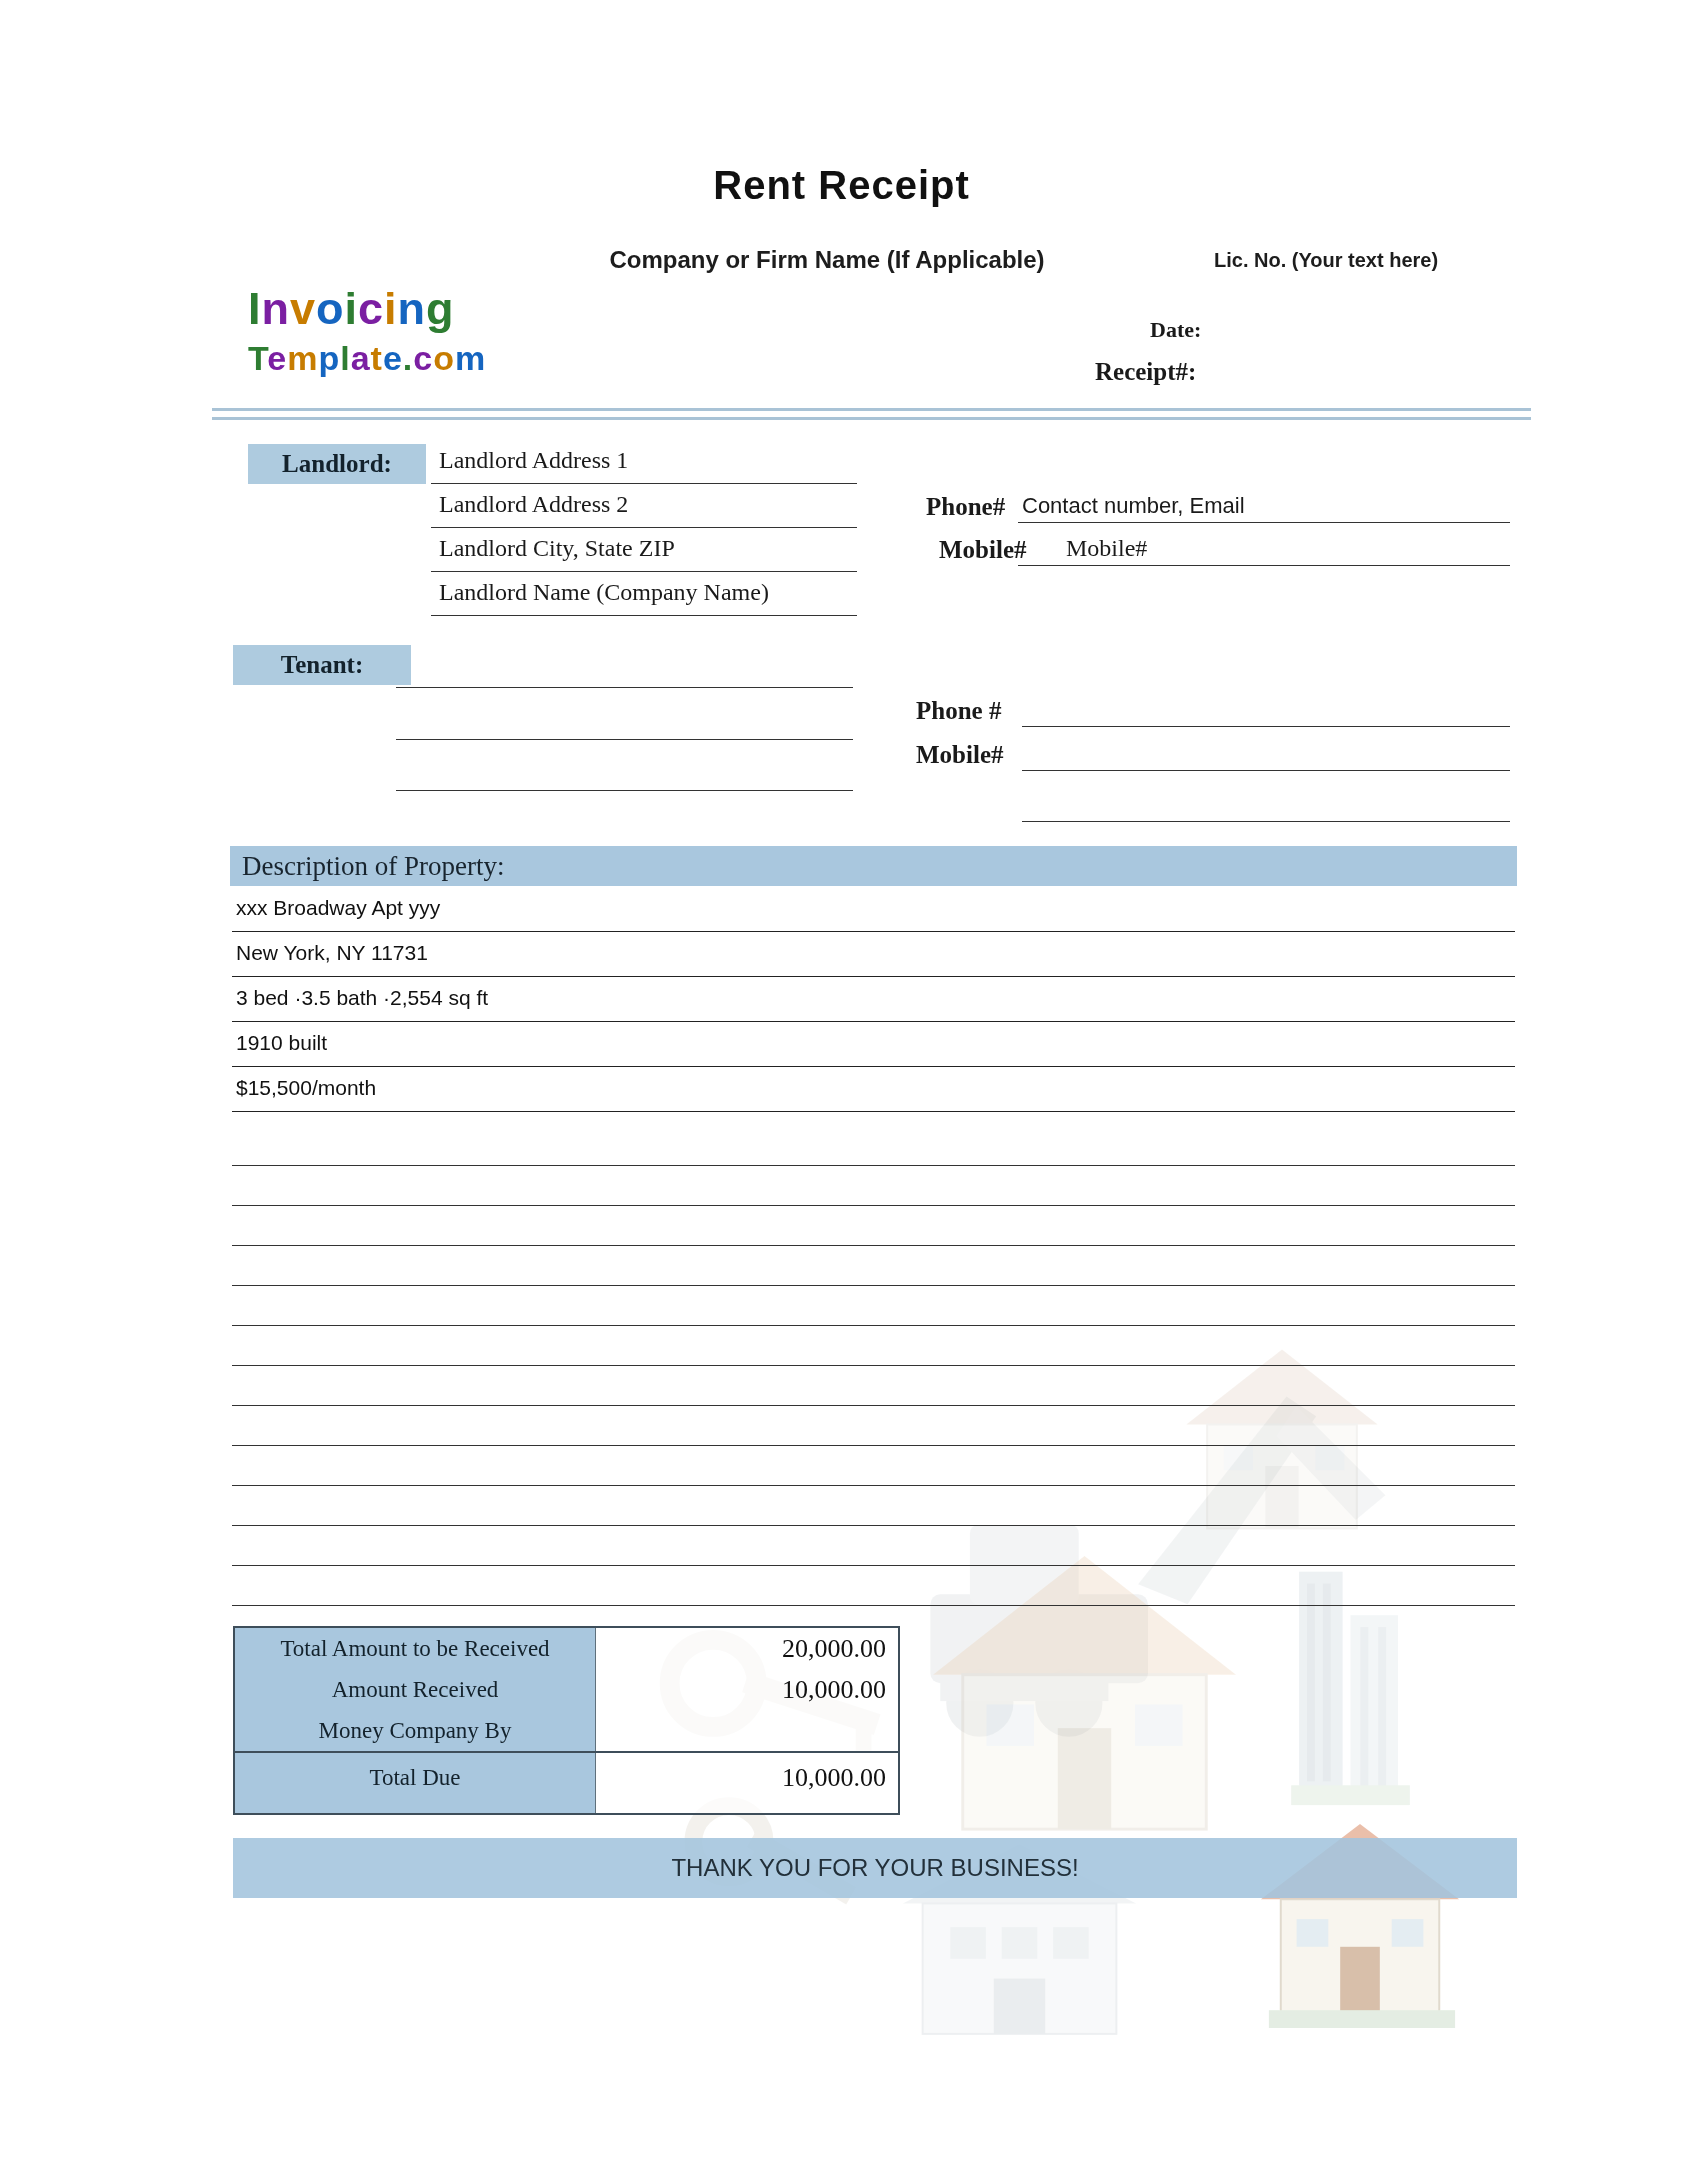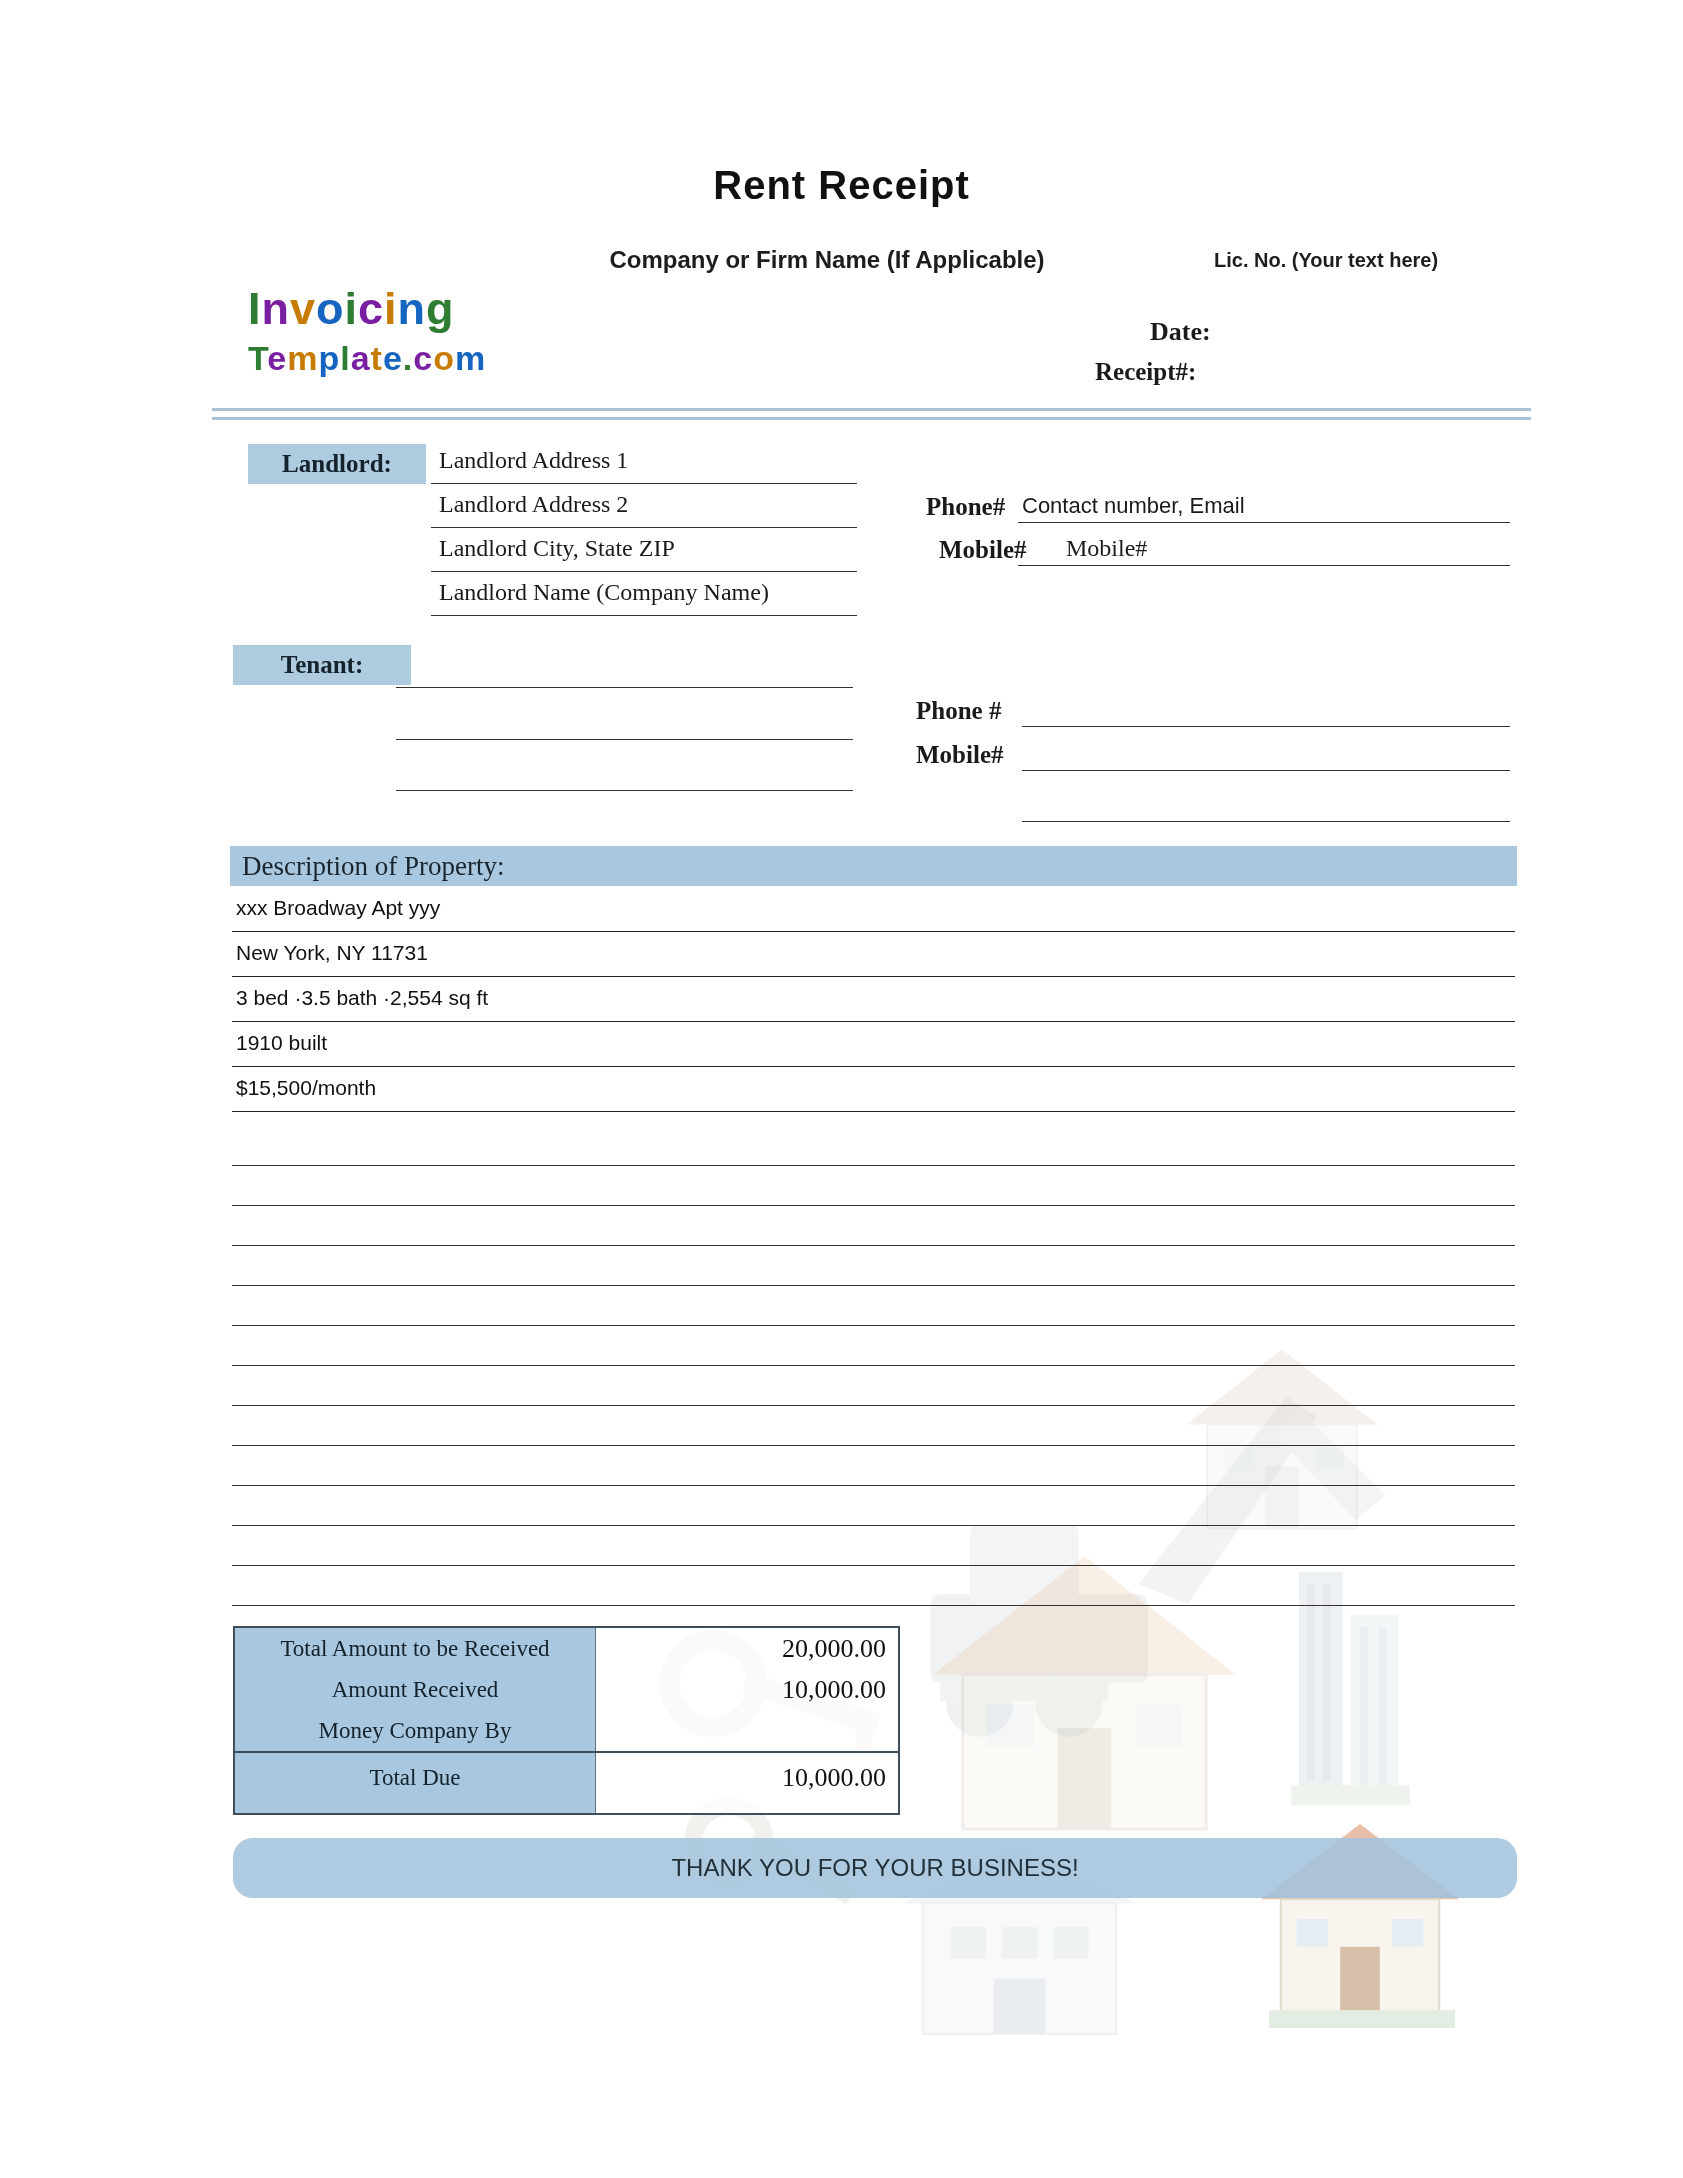--- a/index.html
+++ b/index.html
@@ -14,21 +14,21 @@
            letter-spacing:1px; color:#111; }
   .company { position:absolute; top:246px; left:416px; width:822px; text-align:center;
              font-family:"Liberation Sans", sans-serif; font-weight:bold; font-size:24px; color:#1d1d1d; }
   .lic { position:absolute; top:249px; left:1214px; font-family:"Liberation Sans", sans-serif;
          font-weight:bold; font-size:20px; color:#1d1d1d; }
 
   .logo { position:absolute; top:285px; left:248px; font-family:"Liberation Sans", sans-serif; font-weight:bold; }
   .logo-line1 { font-size:45px; letter-spacing:1px; line-height:48px; }
   .logo-line2 { font-size:34px; letter-spacing:1px; margin-top:6px; }
 
-  .date-label { position:absolute; top:317px; left:1150px; font-weight:bold; font-size:26px; }
+  .date-label { position:absolute; top:317px; left:1150px; font-weight:bold; font-size:22px; }
   .receipt-label { position:absolute; top:358px; left:1095px; font-weight:bold; font-size:25px; }
 
   .separator { position:absolute; top:408px; left:212px; width:1319px; height:6px;
                border-top:3px solid #a9c3d6; border-bottom:3px solid #a9c3d6; }
 
   .blue-box { position:absolute; background:#aecbdf; font-weight:bold; font-size:25px;
               text-align:center; color:#13222c; }
   .landlord-box { top:444px; left:248px; width:178px; height:40px; line-height:40px; }
   .tenant-box   { top:645px; left:233px; width:178px; height:40px; line-height:40px; }
 
@@ -70,21 +70,21 @@
   .srow { display:flex; }
   .slabel { width:361px; background:#a9c7de; font-size:23px; text-align:center;
             height:41px; line-height:41px; border-right:1px solid #5f707c; box-sizing:border-box; color:#13222c; }
   .svalue { flex:1; font-size:26px; text-align:right; padding-right:12px;
             height:41px; line-height:41px; box-sizing:border-box; color:#111;padding-left:21px; }
   .srow.total { border-top:2px solid #3e4e5a; }
   .srow.total .slabel, .srow.total .svalue { height:60px; line-height:50px; }
 
   .thanks { position:absolute; top:1838px; left:233px; width:1284px; height:60px;
             background:rgba(163,196,221,0.88); text-align:center; line-height:60px;
-            font-family:"Liberation Sans", sans-serif; font-size:24px; color:#22303a;border-radius:20px; }
+            font-family:"Liberation Sans", sans-serif; font-size:24px; color:#22303a; }
 </style>
 </head>
 <body>
 
 <div class="page">
 
   <div class="wm" style="left:871px; top:1337px; opacity:0.10;">
     <svg width="554" height="465" viewBox="0 0 560 470">
       <rect x="60" y="260" width="220" height="90" rx="10" fill="#7d8a93"></rect>
       <rect x="100" y="190" width="110" height="80" rx="8" fill="#93a0a8"></rect>

